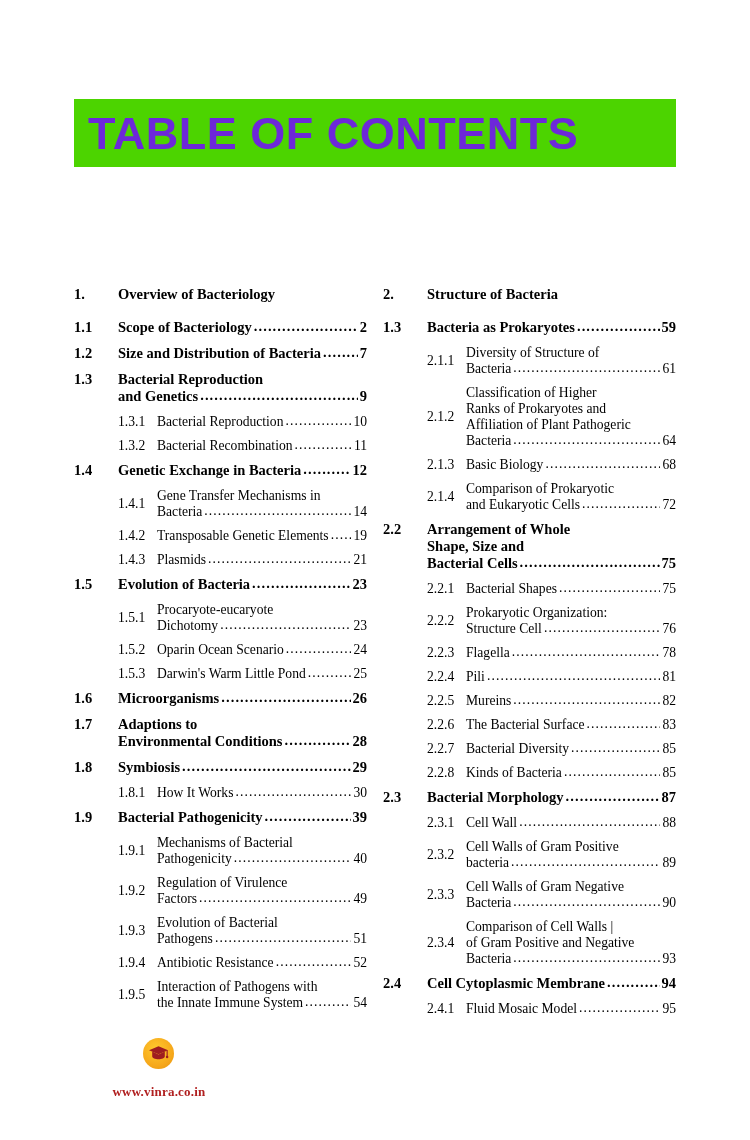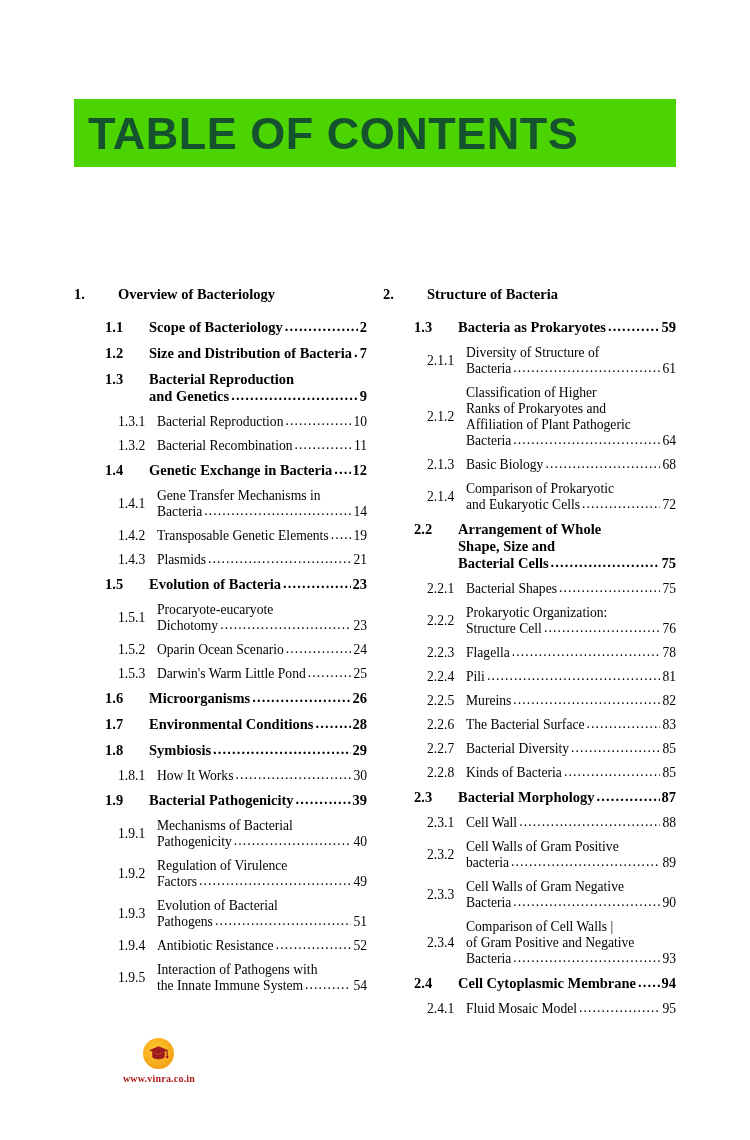--- a/index.html
+++ b/index.html
@@ -32,21 +32,21 @@
     height: 68px;
     background: #4CD400;
     display: flex;
     align-items: center;
   }
   .banner-title {
     font-family: "Liberation Sans", sans-serif;
     font-weight: bold;
     font-size: 45px;
     letter-spacing: 0.5px;
-    color: #14532d;
+    color: #6d28d9;
     padding-left: 14px;
     line-height: 1;
     white-space: nowrap;
   }
 
   
   .columns {
     position: absolute;
     left: 74px;
     top: 286px;
@@ -77,21 +77,20 @@
   .entry {
     display: flex;
     align-items: baseline;
     margin-bottom: 9px;
     font-size: 14.5px;
   }
   .entry.lvl1 { font-weight: bold; }
   .entry.lvl1 .num {
     width: 44px;
     flex: 0 0 44px;
-    margin-left: 31px;
   }
   .entry.lvl2 {
     font-weight: normal;
     font-size: 13.6px;
     margin-bottom: 8px;
     align-items: center;
   }
   .entry.lvl2 .num {
     width: 39px;
     flex: 0 0 39px;
@@ -147,24 +146,24 @@
     border-radius: 50%;
     background: radial-gradient(circle at 42% 36%, #FFC92E 0%, #F6A81B 62%, #E8930C 100%);
     display: flex;
     align-items: center;
     justify-content: center;
   }
   .logo-cap {
     display: block;
   }
   .logo-url {
-    margin-top: 4px;
+    margin-top: 15px;
     font-family: "Liberation Serif", serif;
     font-weight: bold;
-    font-size: 10px;
+    font-size: 13px;
     color: #B01F1F;
     letter-spacing: 0.2px;
   }
 </style>
 </head>
 <body>
 
 <div class="page">
 
   <div class="banner">
@@ -316,20 +315,21 @@
             <div class="line">
               <span class="label">Microorganisms</span>
               <span class="dots">..........................................................................................</span>
               <span class="pg">26</span>
             </div>
           </div>
         </div>
         <div class="entry lvl1">
           <span class="num">1.7</span>
           <div class="body">
+            <div class="line nodots"><span class="label">Adaptions to</span></div>
             <div class="line">
               <span class="label">Environmental Conditions</span>
               <span class="dots">..........................................................................................</span>
               <span class="pg">28</span>
             </div>
           </div>
         </div>
         <div class="entry lvl1">
           <span class="num">1.8</span>
           <div class="body">

